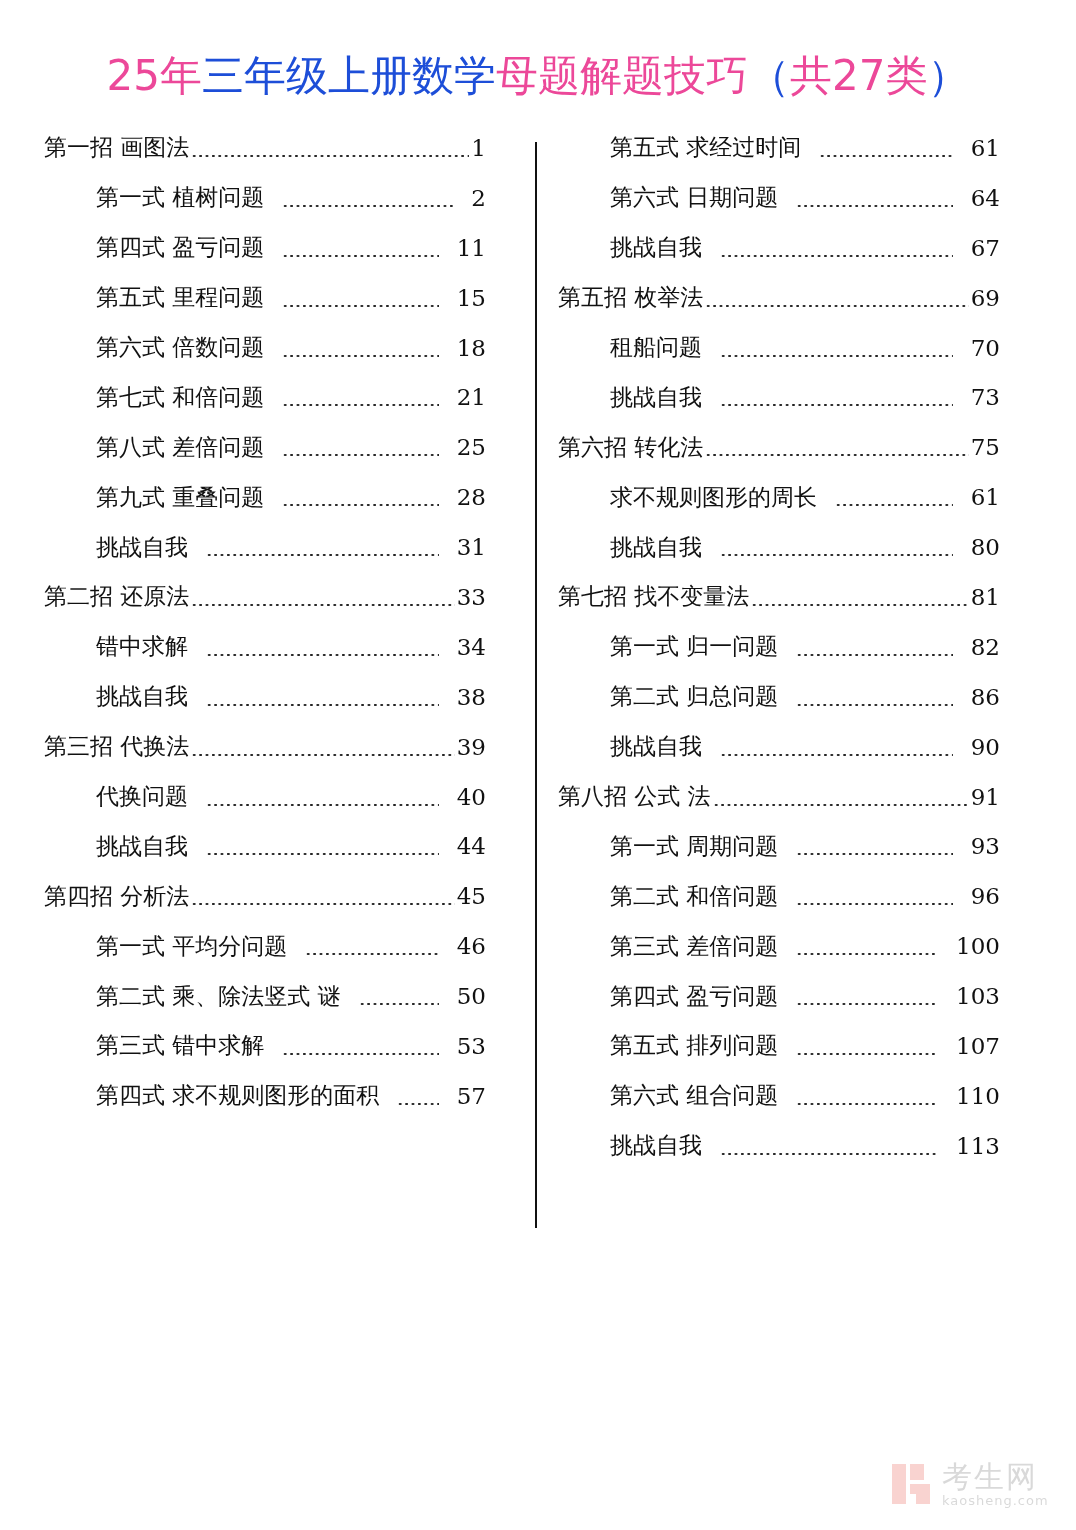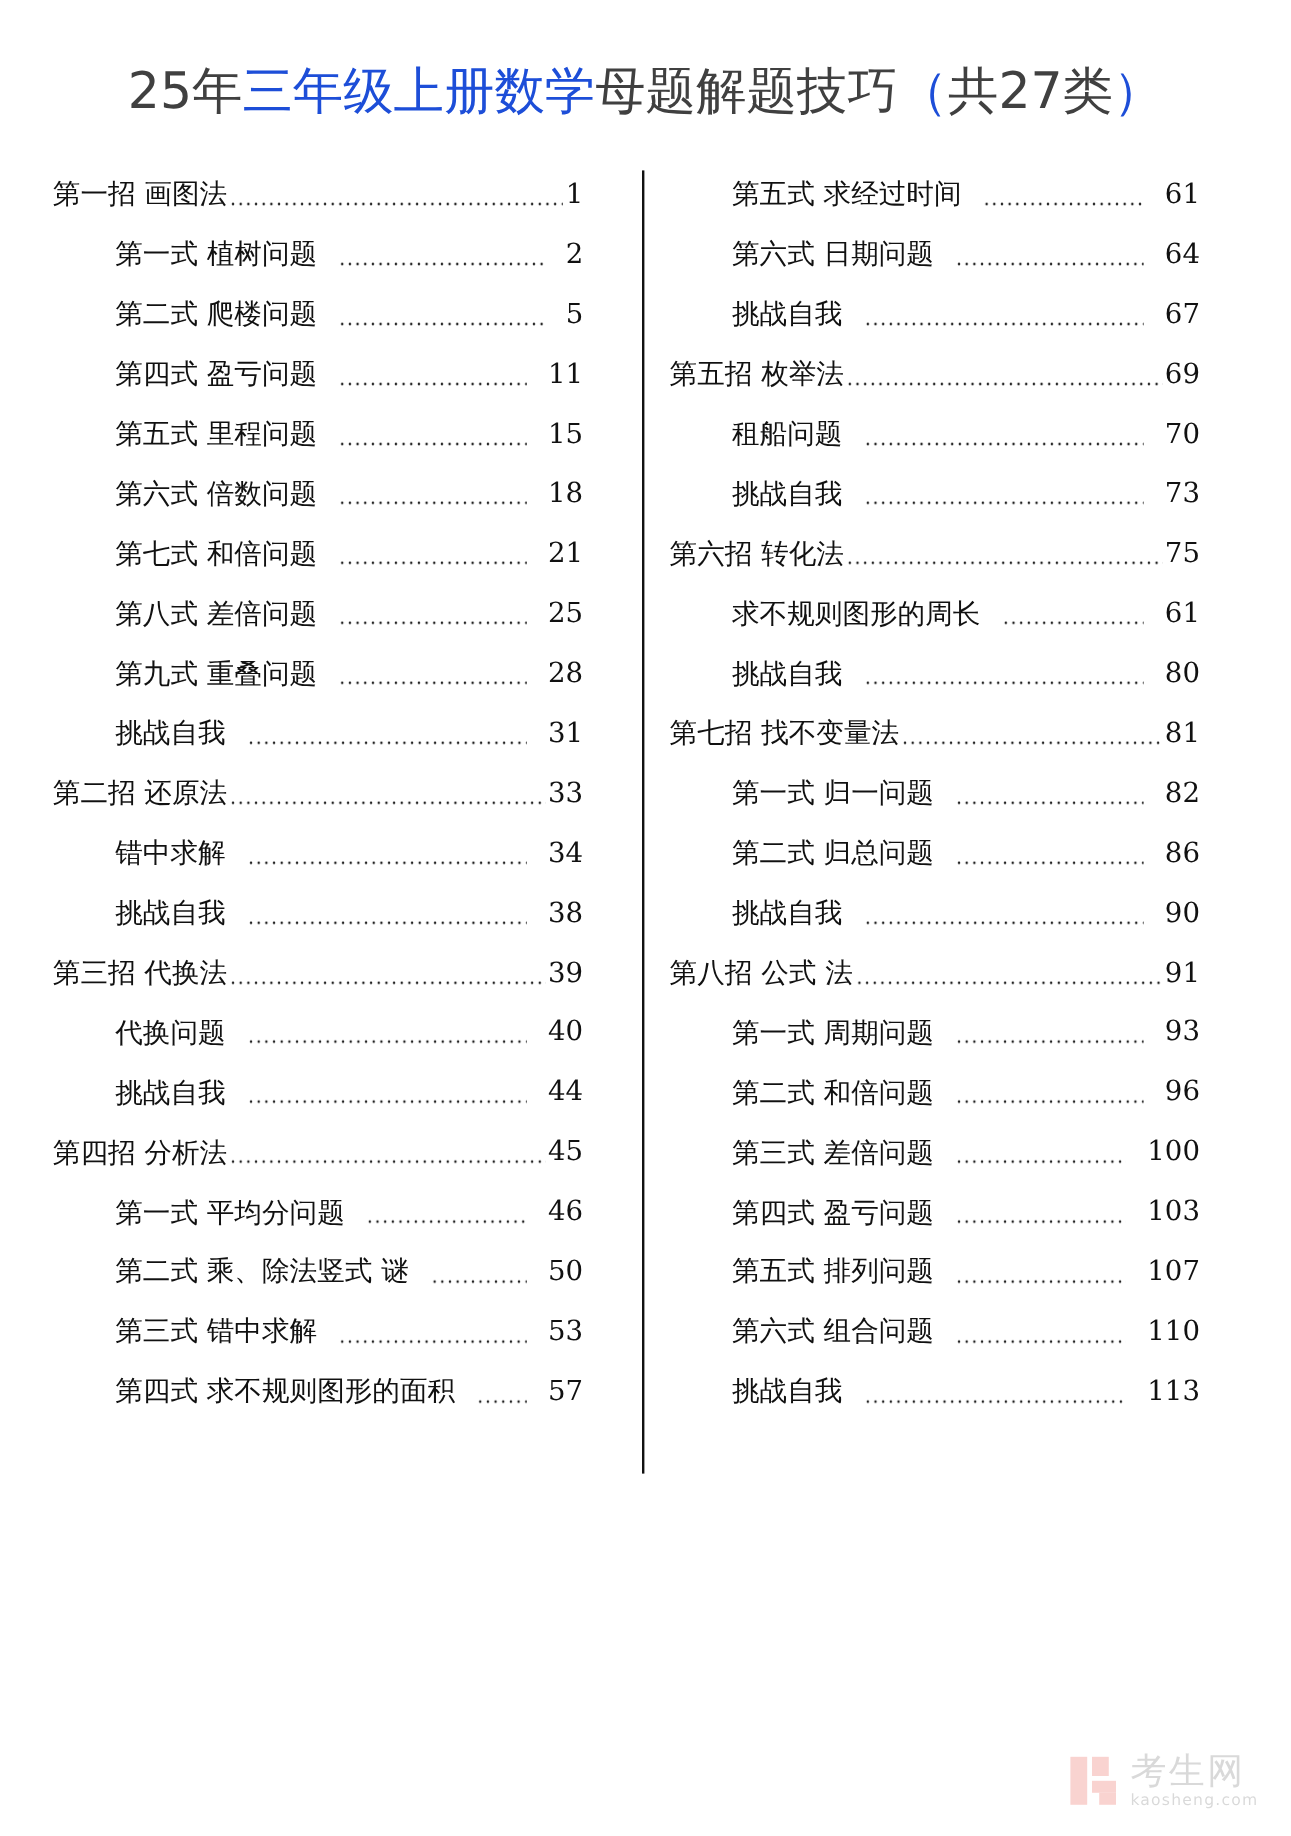--- a/index.html
+++ b/index.html
@@ -7,25 +7,25 @@
     width: 1076px; height: 1530px; position: relative; overflow: hidden;
     font-family: "DejaVu Serif", "Liberation Serif", serif;
     color: #111111;
   }
   .title {
     position: absolute; left: 0; top: 46px; width: 1076px;
     text-align: center; font-size: 42px; line-height: 60px;
     font-family: "DejaVu Sans", "Liberation Sans", sans-serif;
     letter-spacing: 0px; white-space: nowrap;
   }
-  .title .red { color: #404040; margin-top: 44px; }
+  .title .red { color: #ec4899; margin-top: 44px; }
   .title .black { color: #1d4ed8; }
 
   .col {
-    position: absolute; top: 137px;
+    position: absolute; top: 123px;
   }
   .col.left { left: 44px; width: 442px; }
   .col.right { left: 558px; width: 442px; }
 
   .entry {
     height: 49.9px; display: flex; align-items: center;
     font-size: 23px; white-space: nowrap;
   }
   .entry.sub { padding-left: 52px; gap: 16px; }
   .entry .label { flex: 0 0 auto; }
@@ -73,25 +73,20 @@
 <div class="col left" id="col-left">
     <div class="entry">
       <span class="label">第一招  画图法</span>
       <span class="dots"></span>
       <span class="page">1</span>
     </div>
     <div class="entry sub">
       <span class="label">第一式  植树问题</span>
       <span class="dots"></span>
       <span class="page">2</span>
-    </div>
-    <div class="entry sub">
-      <span class="label">第二式  爬楼问题</span>
-      <span class="dots"></span>
-      <span class="page">5</span>
     </div>
     <div class="entry sub">
       <span class="label">第四式  盈亏问题</span>
       <span class="dots"></span>
       <span class="page">11</span>
     </div>
     <div class="entry sub">
       <span class="label">第五式  里程问题</span>
       <span class="dots"></span>
       <span class="page">15</span>

